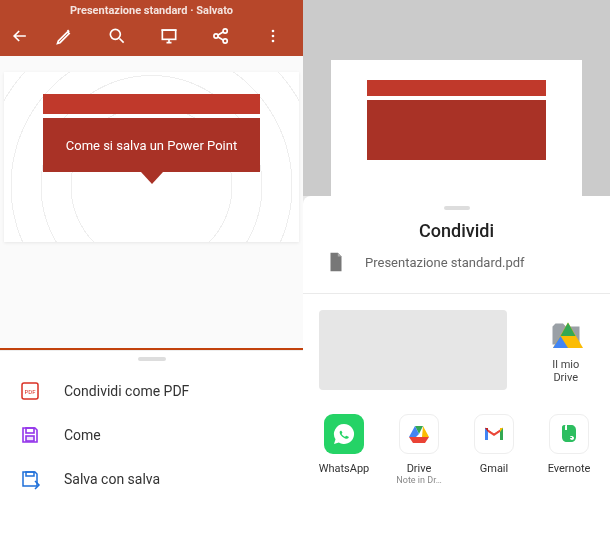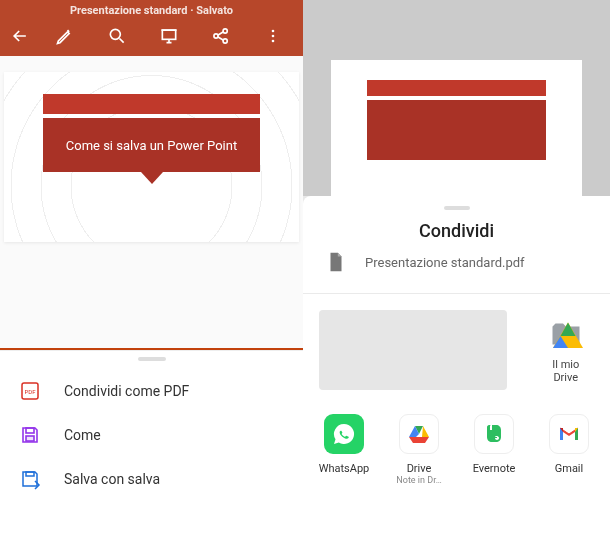--- a/index.html
+++ b/index.html
@@ -341,37 +341,37 @@
               <polygon points="2,15 8,4 12,12 9,15" fill="#4285f4"></polygon>
               <polygon points="2,15 22,15 18,21 6,21" fill="#ea4335"></polygon>
             </svg>
         </div>
         <div class="app-label">Drive</div>
         <div class="app-sub">Note in Dr…</div>
       </div>
 
       <div class="app">
         <div class="app-ic" style="background:#fff;border:1px solid #eee">
-          <svg viewBox="0 0 24 24" fill="#2dbe60">
-              <path d="M7 3c-1 0-2 1-2 2v1c0 1 1 2 2 2h1V4c0-1 1-1 1-1H7zm3 0v5H7c-1 0-2-1-2-2v9c0 3 2 5 5 5h4c3 0 5-2 5-5V8c0-3-2-5-5-5h-4zm5 11c1 0 2 1 2 2s-1 2-2 2-2-1-2-2h2v-1h-2c0-1 1-1 2-1z"></path>
-            </svg>
-        </div>
-        <div class="app-label">Evernote</div>
-        <div class="app-sub"></div>
-      </div>
-
-      <div class="app">
-        <div class="app-ic" style="background:#fff;border:1px solid #eee">
           <svg viewBox="0 0 24 24">
               <path d="M3 6v12h3V10l6 4 6-4v8h3V6l-9 6-9-6z" fill="#ea4335"></path>
               <path d="M3 6l9 6 9-6" fill="none" stroke="#ea4335"></path>
               <rect x="3" y="6" width="3" height="12" fill="#4285f4"></rect>
               <rect x="18" y="6" width="3" height="12" fill="#34a853"></rect>
               <polygon points="3,6 6,6 6,10" fill="#c5221f"></polygon>
               <polygon points="21,6 18,6 18,10" fill="#fbbc04"></polygon>
             </svg>
         </div>
         <div class="app-label">Gmail</div>
         <div class="app-sub"></div>
       </div>
+
+      <div class="app">
+        <div class="app-ic" style="background:#fff;border:1px solid #eee">
+          <svg viewBox="0 0 24 24" fill="#2dbe60">
+              <path d="M7 3c-1 0-2 1-2 2v1c0 1 1 2 2 2h1V4c0-1 1-1 1-1H7zm3 0v5H7c-1 0-2-1-2-2v9c0 3 2 5 5 5h4c3 0 5-2 5-5V8c0-3-2-5-5-5h-4zm5 11c1 0 2 1 2 2s-1 2-2 2-2-1-2-2h2v-1h-2c0-1 1-1 2-1z"></path>
+            </svg>
+        </div>
+        <div class="app-label">Evernote</div>
+        <div class="app-sub"></div>
+      </div>
     </div>
   </div>
 </div>
 
 </body></html>

